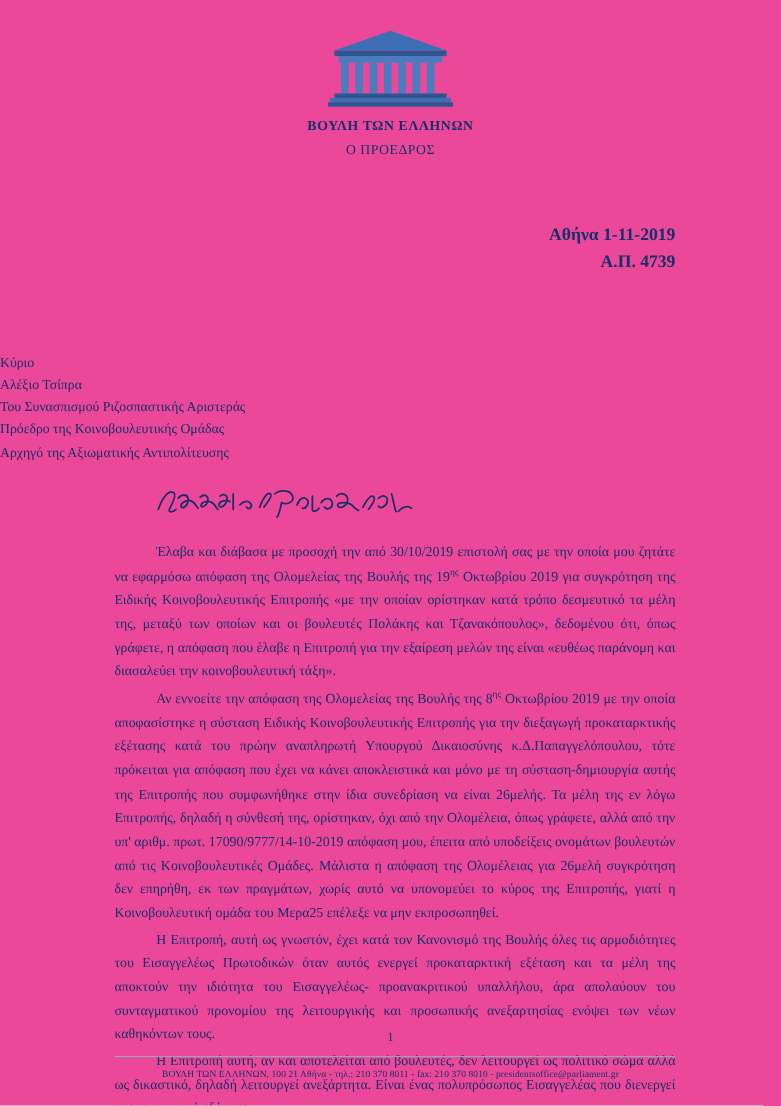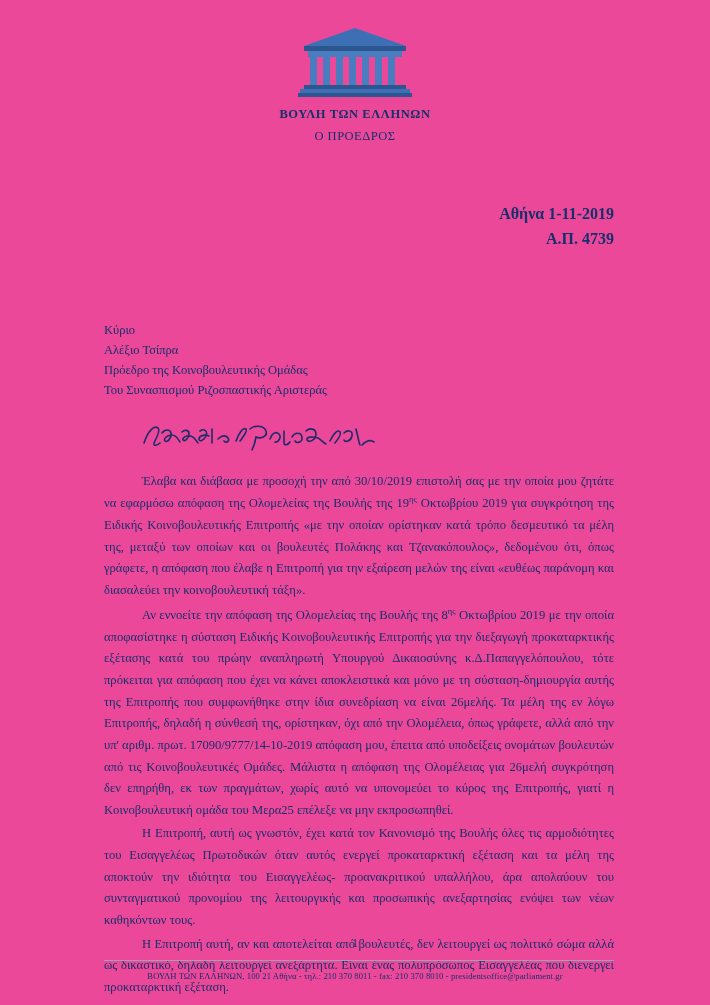--- a/index.html
+++ b/index.html
@@ -58,21 +58,20 @@
     padding-right: 96px;
     color: #15306b;
     font-weight: 700;
     font-size: 16px;
     line-height: 1.55;
   }
 
   
   .addressee {
     margin-top: 68px;
-    padding-left: 104px;
     color: #15306b;
     font-size: 12.5px;
     line-height: 1.62;
   }
   .addressee div { white-space: nowrap; }
 
   
   .salutation {
     margin-top: 18px;
     padding-left: 140px;
@@ -159,22 +158,23 @@
   </div>
 
   <div class="datebox">
     <div>Αθήνα 1-11-2019</div>
     <div>Α.Π. 4739</div>
   </div>
 
   <div class="addressee">
     <div>Κύριο</div>
     <div>Αλέξιο Τσίπρα</div>
+    <div>Του Συνασπισμού Ριζοσπαστικής Αριστεράς</div>
     <div>Πρόεδρο της Κοινοβουλευτικής Ομάδας</div>
-    <div>Του Συνασπισμού Ριζοσπαστικής Αριστεράς</div>
+    <div>Αρχηγό της Αξιωματικής Αντιπολίτευσης</div>
   </div>
 
   <div class="salutation" title="Αγαπητέ κ. Πρόεδρε,">
     <svg width="300" height="34" viewBox="0 0 300 34" xmlns="http://www.w3.org/2000/svg">
       <g fill="none" stroke="#1c2d6b" stroke-width="1.6" stroke-linecap="round" stroke-linejoin="round">
         <path d="M4 24 C8 12, 14 6, 18 9 C21 11, 16 20, 14 24 C13 27, 17 27, 20 24"></path>
         <path d="M22 14 C25 10, 30 10, 31 14 C32 19, 27 24, 25 22 C23 20, 27 16, 32 16 C36 16, 38 20, 40 23"></path>
         <path d="M42 13 C45 10, 49 11, 49 15 C49 20, 44 23, 43 21 C42 19, 46 16, 51 17 C55 18, 56 22, 58 24"></path>
         <path d="M60 12 C64 9, 68 12, 66 17 C64 22, 59 23, 59 20 C59 17, 64 15, 69 17"></path>
         <path d="M72 10 L72 24"></path>

